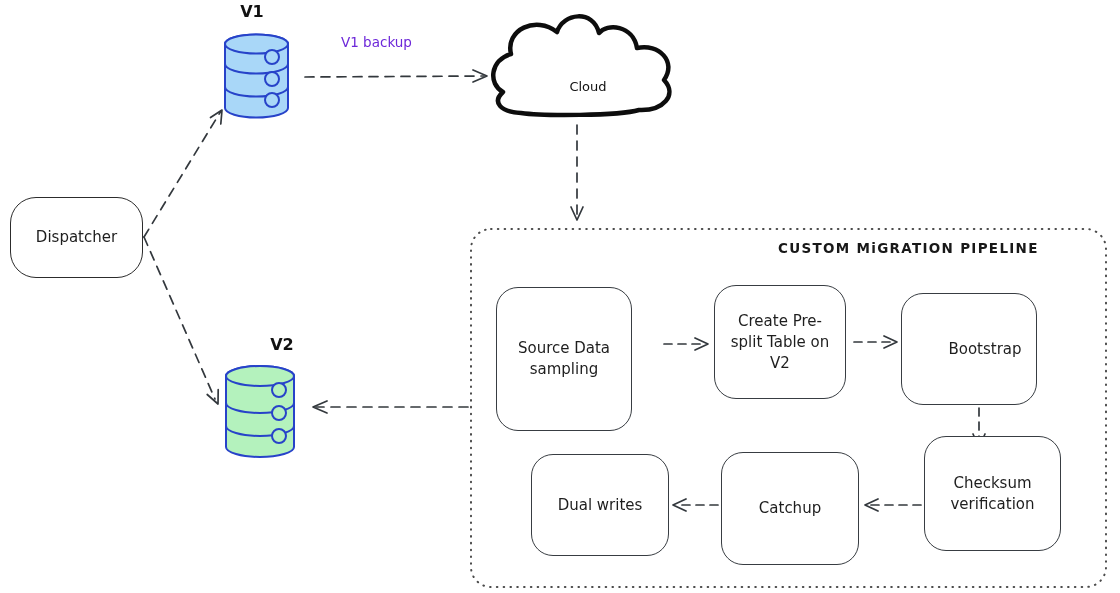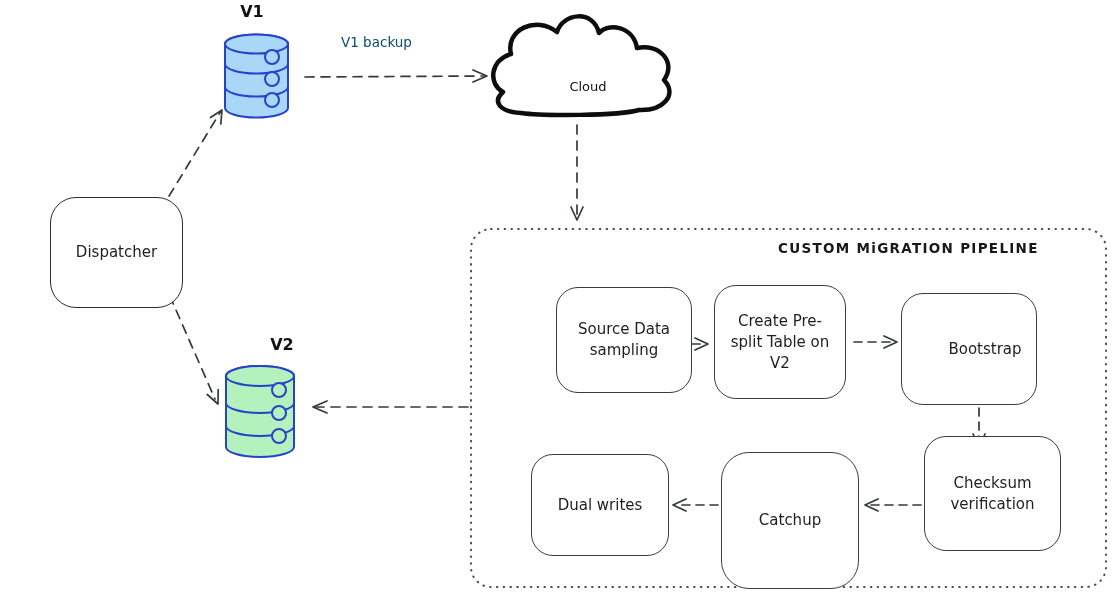--- a/index.html
+++ b/index.html
@@ -17,37 +17,37 @@
     background:#ffffff;
     border:1.7px solid #383d42;
     border-radius:22px;
     display:flex;align-items:center;justify-content:center;
     text-align:center;
     font-size:15px;line-height:1.4;
     padding:6px 10px;box-sizing:border-box;
     z-index:2;
   }
   .dispatcher{
-    left:10px;top:197px;width:133px;height:111px;
-    border:1.6px solid #2c2c2c;border-radius:26px;margin-left:40px;
+    left:10px;top:197px;width:133px;height:81px;
+    border:1.6px solid #2c2c2c;border-radius:26px;
   }
-  .step-source    {left:556px;top:287px;width:136px;height:106px;}
+  .step-source    {left:496px;top:287px;width:136px;height:144px;}
   .step-presplit  {left:714px;top:285px;width:132px;height:114px;}
   .step-bootstrap {left:901px;top:293px;width:136px;height:112px;padding-left:42px;}
   .step-dual      {left:531px;top:454px;width:138px;height:102px;text-align:center;}
-  .step-catchup   {left:721px;top:452px;width:138px;height:137px;border-radius:28px;}
+  .step-catchup   {left:721px;top:452px;width:138px;height:113px;}
   .step-checksum  {left:924px;top:436px;width:137px;height:115px;}
   .small-label{
     position:absolute;font-size:16px;font-weight:600;
     text-align:center;z-index:2;color:#111;
   }
   .v1-label{left:232px;top:2px;width:40px;}
   .v2-label{left:262px;top:335px;width:40px;}
   .edge-label{
-    position:absolute;font-size:13.5px;font-weight:500;color:#0c4a6e;z-index:2;
+    position:absolute;font-size:13.5px;font-weight:500;color:#6d28d9;z-index:2;
   }
   .v1-backup-label{left:341px;top:34px;width:90px;}
   .cloud-label{
     position:absolute;left:545px;top:79px;width:86px;
     text-align:center;font-size:13px;color:#111;z-index:2;
   }
   .pipeline-title{
     position:absolute;left:778px;top:240px;width:282px;
     text-align:left;font-size:13.5px;font-weight:700;
     letter-spacing:1.3px;color:#181818;z-index:2;white-space:nowrap;

